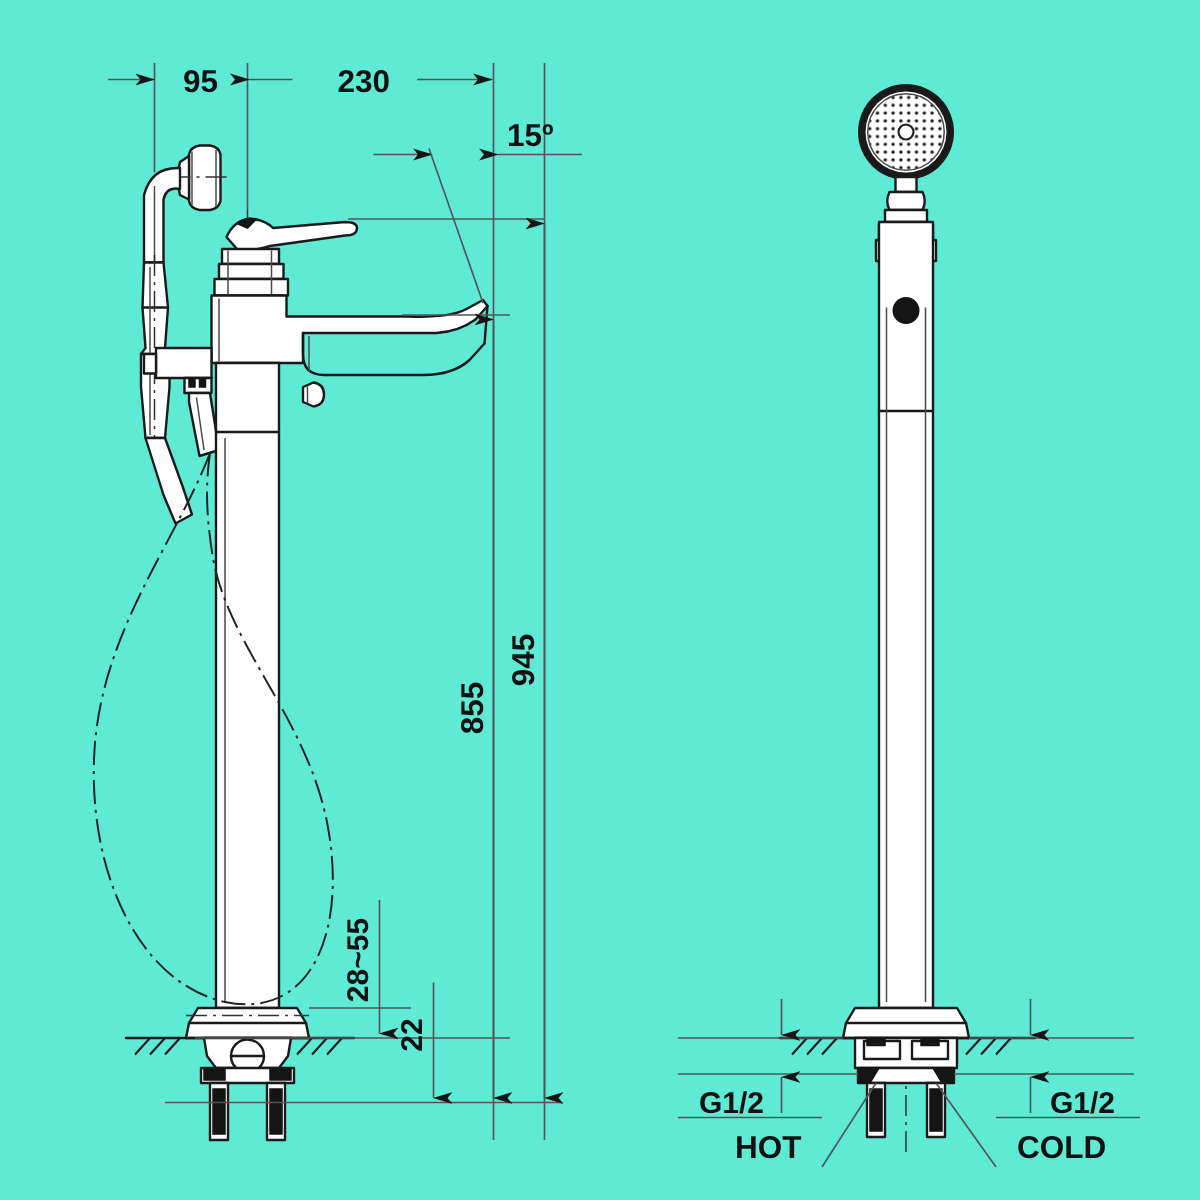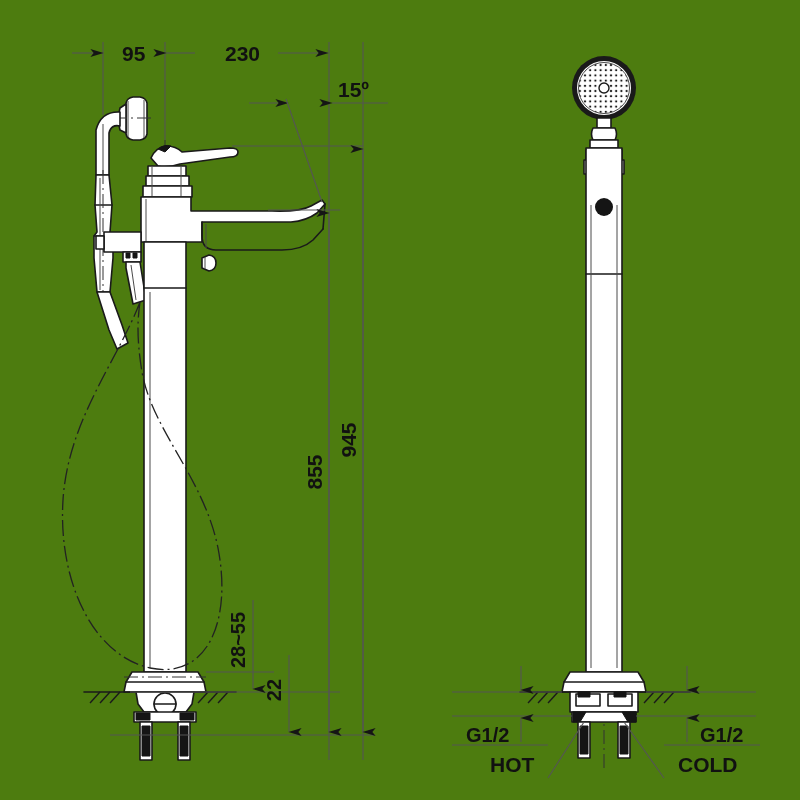--- a/index.html
+++ b/index.html
@@ -8,21 +8,21 @@
     padding: 0;
     background: #ffffff;
   }
   body {
     font-family: "Liberation Sans", sans-serif;
   }
   #drawing-root {
     position: relative;
     width: 800px;
     height: 800px;
-    background: #4d7c0f;
+    background: #5eead4;
     overflow: hidden;
   }
   #drawing-svg {
     position: absolute;
     left: 0;
     top: 0;
     width: 800px;
     height: 800px;
   }
   .dim-text {

